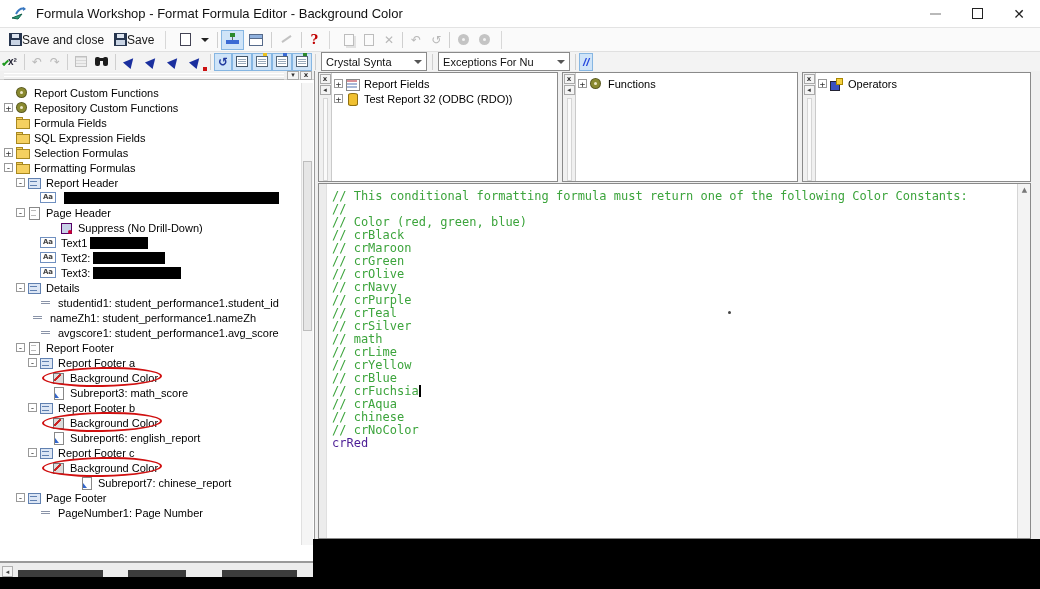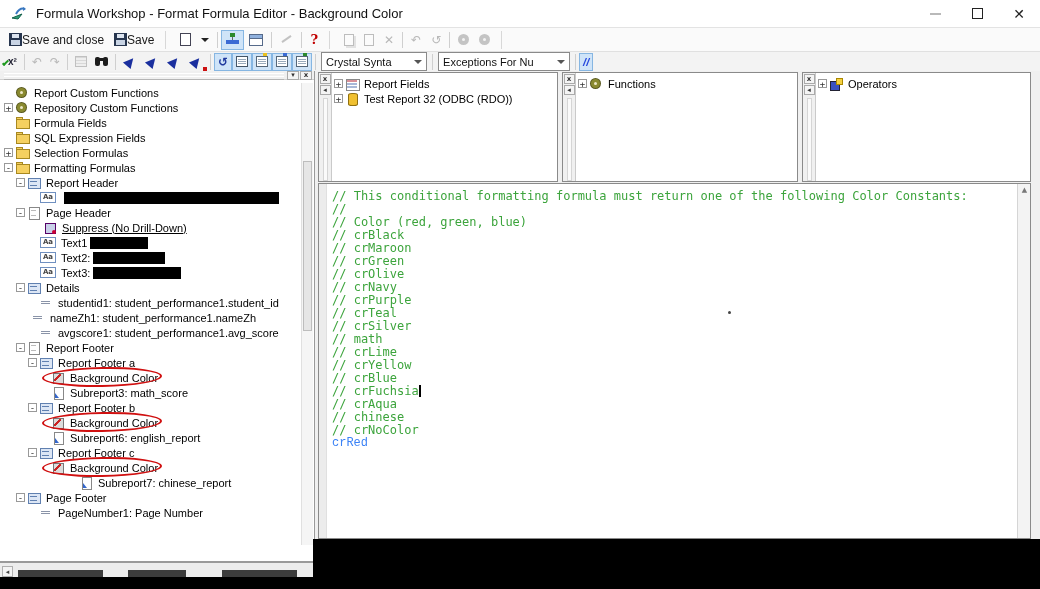--- a/index.html
+++ b/index.html
@@ -317,21 +317,21 @@
         <div class="tree-row" style="padding-left: 40px;">
           <span class="ico ico-text">Aa</span>
           <span class="tree-label"></span>
           <span class="redact" style="width: 215px;"></span>
         </div>
         <div class="tree-row" style="padding-left: 16px;">
           <span class="expander">-</span>
           <span class="ico ico-page"></span>
           <span class="tree-label">Page Header</span>
         </div>
-        <div class="tree-row" style="padding-left: 44px; text-decoration: underline;">
+        <div class="tree-row" style="padding-left: 60px;">
           <span class="ico ico-suppress"></span>
           <span class="tree-label">Suppress (No Drill-Down)</span>
         </div>
         <div class="tree-row" style="padding-left: 40px;">
           <span class="ico ico-text">Aa</span>
           <span class="tree-label">Text1</span>
           <span class="redact" style="width: 58px;"></span>
         </div>
         <div class="tree-row" style="padding-left: 40px;">
           <span class="ico ico-text">Aa</span>
@@ -494,21 +494,21 @@
           <div class="code-line" style="color: rgb(60, 164, 60);"><span>// crTeal</span></div>
           <div class="code-line" style="color: rgb(60, 164, 60);"><span>// crSilver</span></div>
           <div class="code-line" style="color: rgb(60, 164, 60);"><span>// math</span></div>
           <div class="code-line" style="color: rgb(60, 164, 60);"><span>// crLime</span></div>
           <div class="code-line" style="color: rgb(60, 164, 60);"><span>// crYellow</span></div>
           <div class="code-line" style="color: rgb(60, 164, 60);"><span>// crBlue</span></div>
           <div class="code-line" style="color: rgb(60, 164, 60);"><span>// crFuchsia</span><span class="caret"></span></div>
           <div class="code-line" style="color: rgb(60, 164, 60);"><span>// crAqua</span></div>
           <div class="code-line" style="color: rgb(60, 164, 60);"><span>// chinese</span></div>
           <div class="code-line" style="color: rgb(60, 164, 60);"><span>// crNoColor</span></div>
-          <div class="code-line final" style="color: #3b82f6; font-family: Liberation Mono, monospace;">crRed</div>
+          <div class="code-line final" style="color: #4c1d95;">crRed</div>
         </div>
       <div id="stray-dot"></div>
       <div id="editor-vscroll">
         <span class="vs-arrow">▲</span>
       </div>
     </div>
   </div>
 
   <div class="blackout" style="left:313px;top:539px;width:727px;height:50px"></div>
   <div class="blackout" style="left:0;top:577px;width:315px;height:12px"></div>

